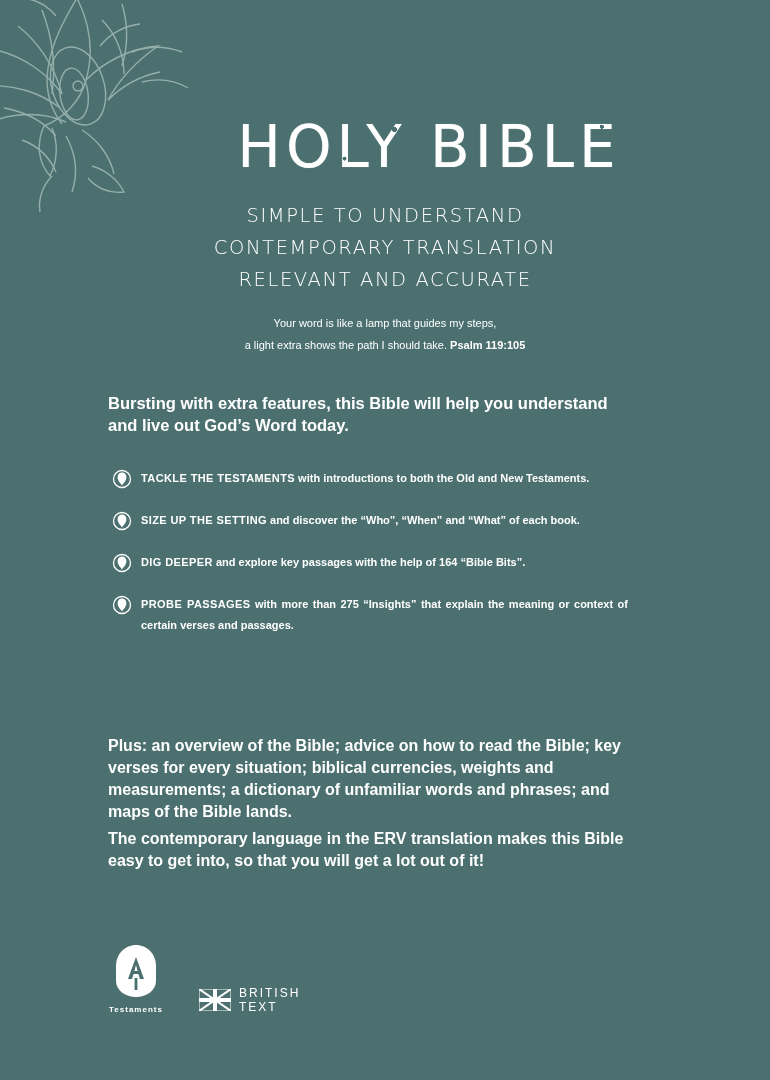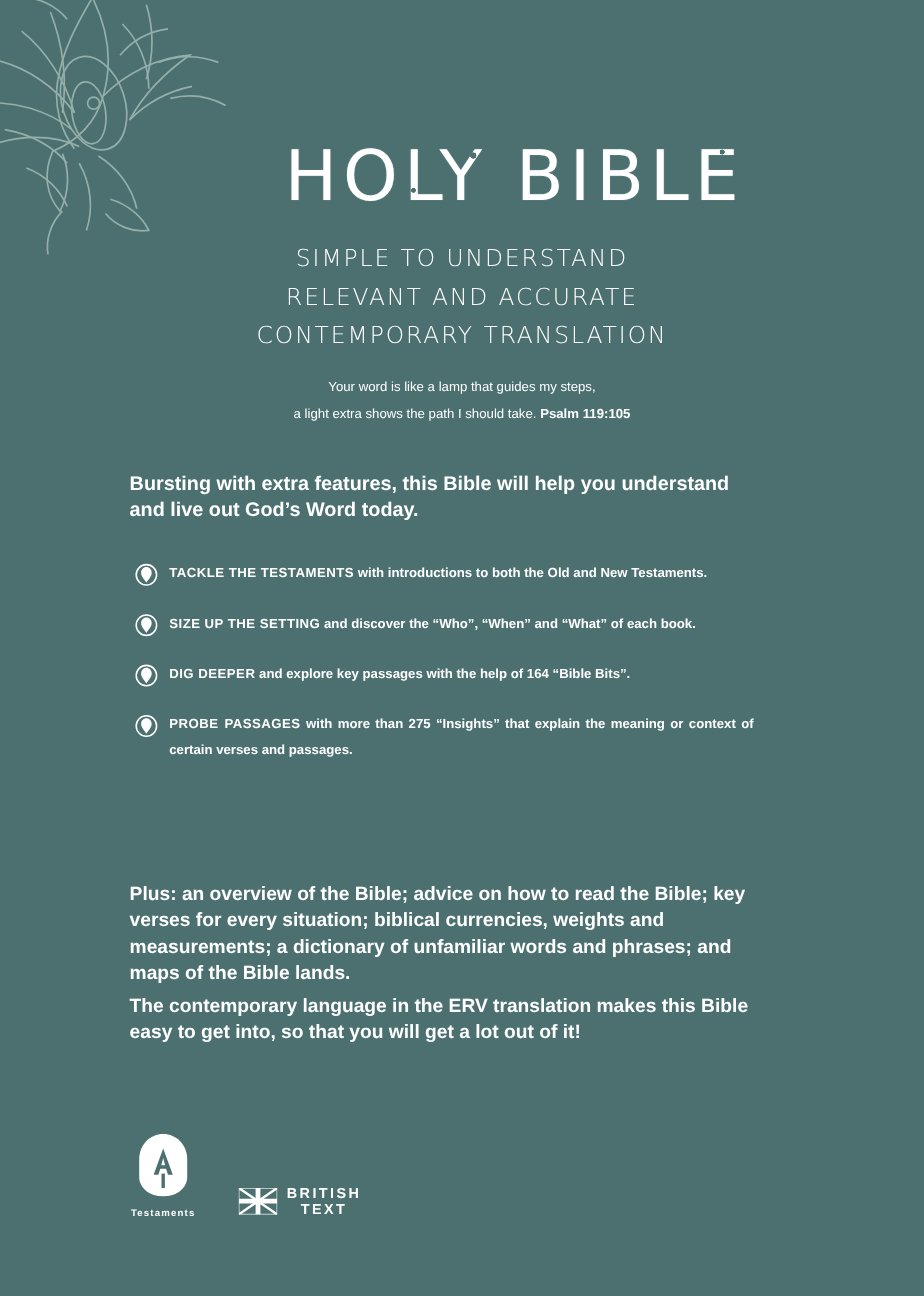--- a/index.html
+++ b/index.html
@@ -171,23 +171,22 @@
   .erv-caption {
     font-size: 13px;
     letter-spacing: 1.5px;
     margin-top: 3px;
     font-weight: 700;
   }
   .british-text {
     font-size: 12px;
     letter-spacing: 2px;
     line-height: 14px;
-    font-weight: 700;
+    font-weight: 400;
     margin-left: 8px;
-    text-align: center;
   }
 
   
   .barcode-box {
     position: absolute;
     left: 443px;
     top: 906px;
     width: 186px;
     height: 125px;
     background: #ffffff;
@@ -258,22 +257,22 @@
     <path d="M118 56 C128 44 142 36 158 34"></path>
     <path d="M74 26 C64 14 50 8 36 8"></path>
   </svg>
 
   <div class="title">
     <span class="masked">HOLY BIBLE</span>
   </div>
 
   <div class="subtitle">
     <div>SIMPLE TO UNDERSTAND</div>
+    <div>CONTEMPORARY TRANSLATION</div>
     <div>RELEVANT AND ACCURATE</div>
-    <div>CONTEMPORARY TRANSLATION</div>
   </div>
 
   <div class="verse">
     <div>Your word is like a lamp that guides my steps,</div>
     <div>
       <span>a light extra shows the path I should take.</span>
       <span class="ref">Psalm 119:105</span>
     </div>
   </div>
 

